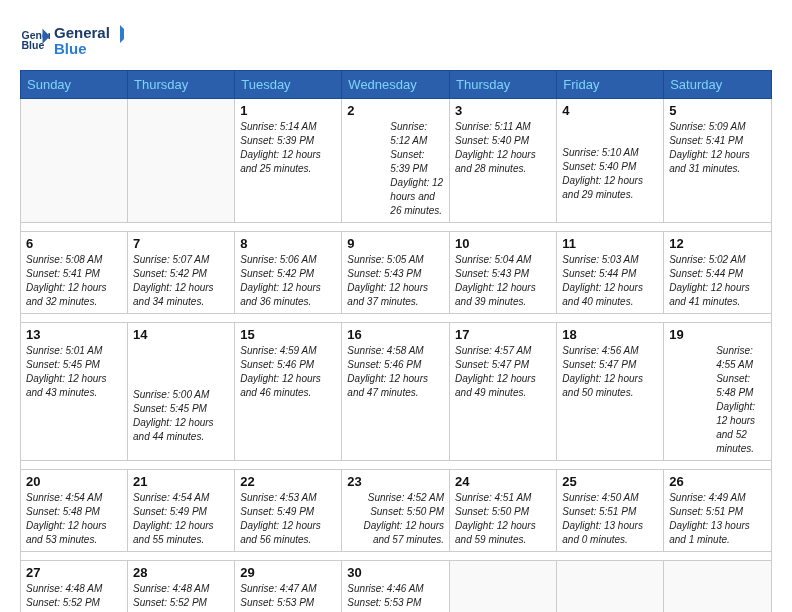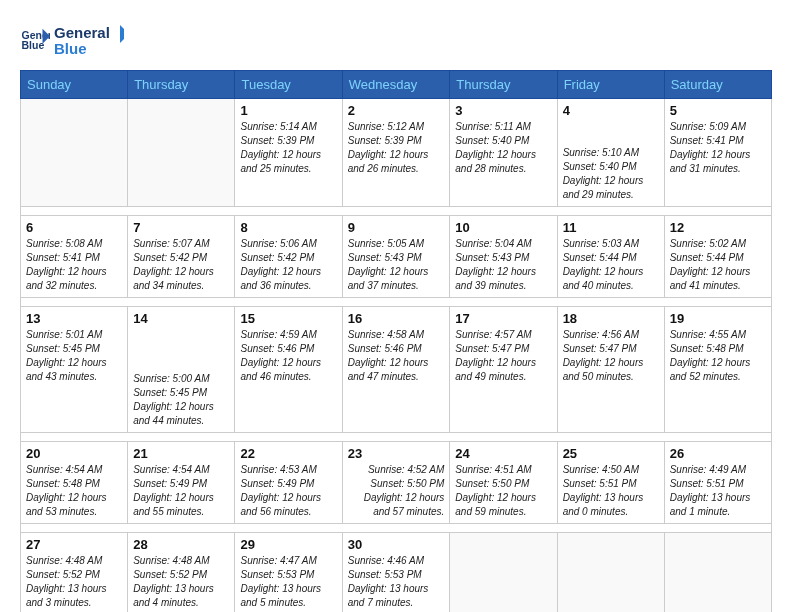--- a/index.html
+++ b/index.html
@@ -121,21 +121,21 @@
         <td class="empty"></td>
         <td class="empty"></td>
         <td>
           <div class="day-number">1</div>
           <div class="day-info" style="white-space: pre-line;">Sunrise: 5:14 AM
 Sunset: 5:39 PM
 Daylight: 12 hours and 25 minutes.</div>
         </td>
         <td>
           <div class="day-number">2</div>
-          <div class="day-info" style="white-space: pre-line;">Sunrise: 5:12 AM
+          <div class="day-info" style="white-space: pre-line; margin-left: 43px;">Sunrise: 5:12 AM
 Sunset: 5:39 PM
 Daylight: 12 hours and 26 minutes.</div>
         </td>
         <td>
           <div class="day-number">3</div>
           <div class="day-info" style="white-space: pre-line;">Sunrise: 5:11 AM
 Sunset: 5:40 PM
 Daylight: 12 hours and 28 minutes.</div>
         </td>
         <td>
@@ -233,21 +233,21 @@
 Daylight: 12 hours and 49 minutes.</div>
         </td>
         <td>
           <div class="day-number">18</div>
           <div class="day-info" style="white-space: pre-line;">Sunrise: 4:56 AM
 Sunset: 5:47 PM
 Daylight: 12 hours and 50 minutes.</div>
         </td>
         <td>
           <div class="day-number">19</div>
-          <div class="day-info" style="white-space: pre-line;">Sunrise: 4:55 AM
+          <div class="day-info" style="white-space: pre-line; margin-left: 47px;">Sunrise: 4:55 AM
 Sunset: 5:48 PM
 Daylight: 12 hours and 52 minutes.</div>
         </td>
       </tr>
       <tr>
         <td colspan="7" class="row-separator"></td>
       </tr>
       <tr>
         <td>
           <div class="day-number">20</div>

